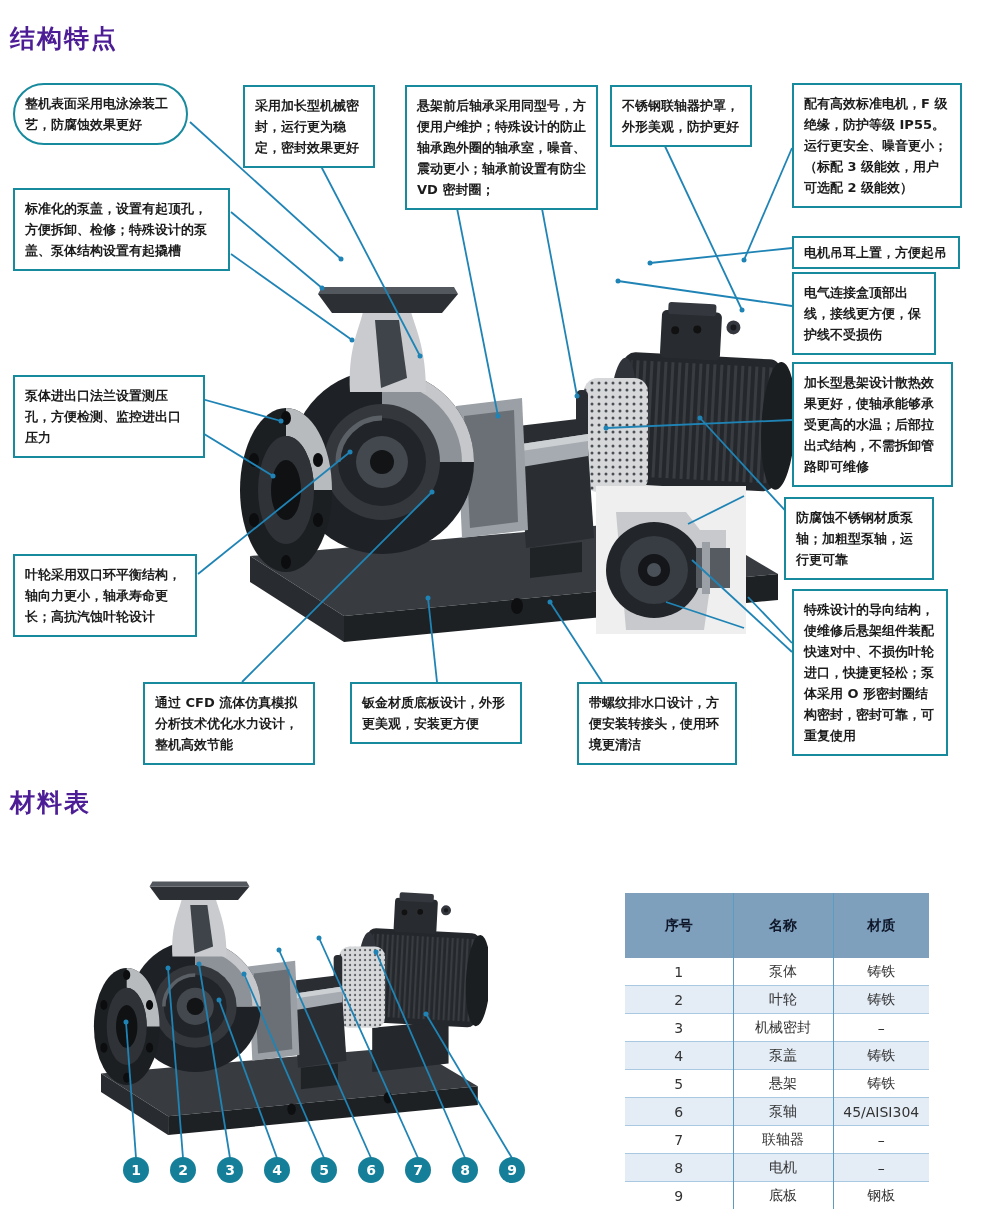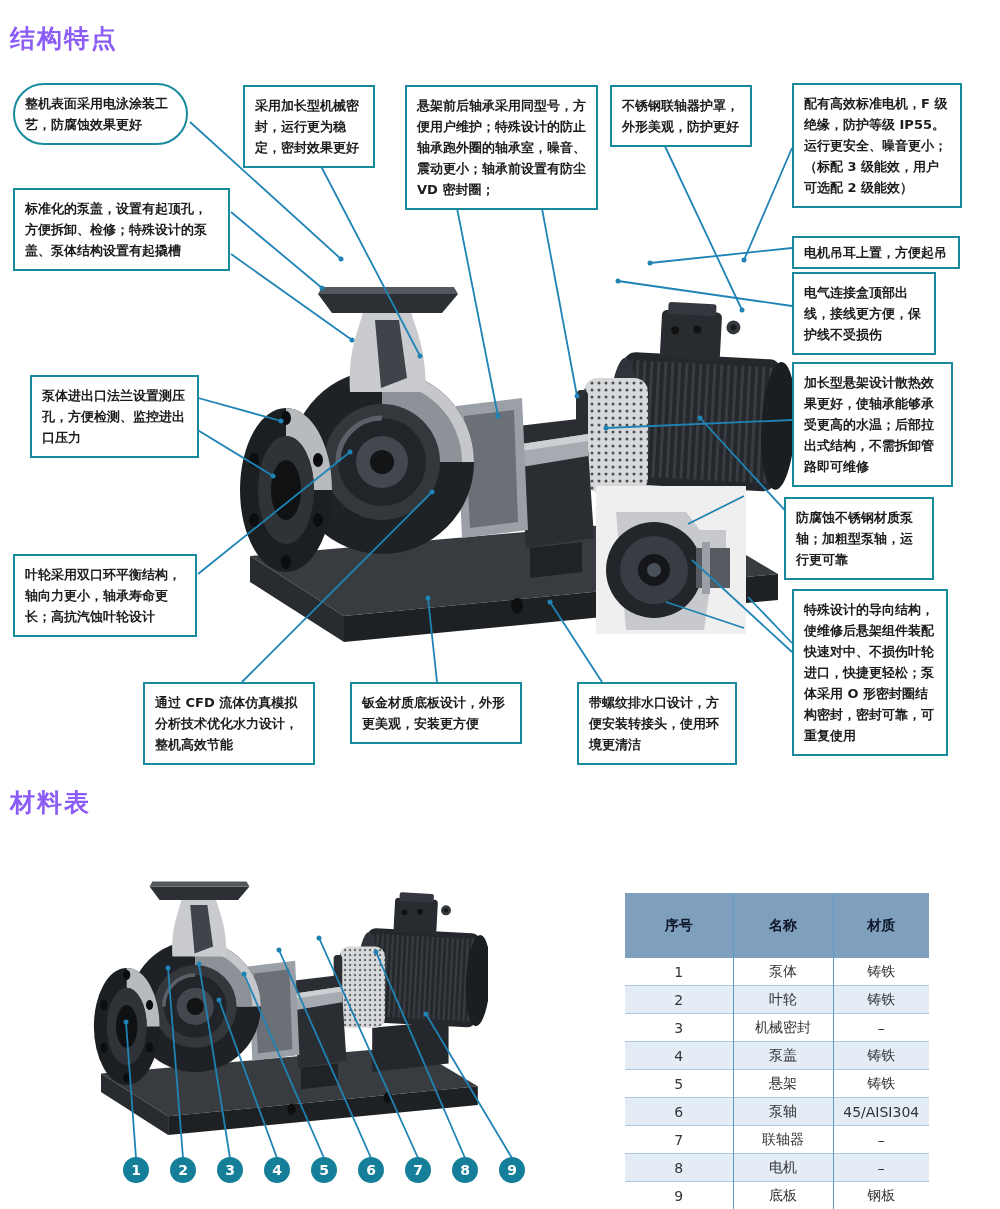--- a/index.html
+++ b/index.html
@@ -1,21 +1,21 @@
 <!DOCTYPE html>
 <html><head>
 <meta charset="utf-8">
 <style>
   html,body{margin:0;padding:0;background:#fff;}
   #page{
     position:relative;width:1000px;height:1209px;background:#fff;overflow:hidden;
     font-family:"DejaVu Sans","Liberation Sans",sans-serif;
   }
   .sec-title{
-    position:absolute;color:#8b5cf6;font-size:25px;font-weight:bold;letter-spacing:2px;
+    position:absolute;color:#4c1d95;font-size:25px;font-weight:bold;letter-spacing:2px;
   }
   .callout{
     position:absolute;background:#fff;border:2px solid #178a9e;color:#1c1c1c;
     font-size:13px;font-weight:600;line-height:1.62;padding:8px 10px;box-sizing:border-box;
     z-index:30;
   }
   .callout.slim{padding:4px 10px;}
   #leaders{position:absolute;left:0;top:0;z-index:20;pointer-events:none;}
   #leaders line{stroke:#1f84b5;stroke-width:1.8;}
   #leaders circle{fill:#1f84b5;}
@@ -207,21 +207,21 @@
     <line x1="512" y1="1158" x2="426" y2="1014"></line>
       <circle cx="426" cy="1014" r="2.5"></circle>
   </svg>
 
   <div class="callout" style="left:13px;top:83px;width:175px;border-radius:31px;">整机表面采用电泳涂装工艺，防腐蚀效果更好</div>
   <div class="callout" style="left:243px;top:85px;width:132px;">采用加长型机械密封，运行更为稳定，密封效果更好</div>
   <div class="callout" style="left:405px;top:85px;width:193px;">悬架前后轴承采用同型号，方便用户维护；特殊设计的防止轴承跑外圈的轴承室，噪音、震动更小；轴承前设置有防尘 VD 密封圈；</div>
   <div class="callout" style="left:610px;top:85px;width:142px;">不锈钢联轴器护罩，外形美观，防护更好</div>
   <div class="callout" style="left:792px;top:83px;width:170px;">配有高效标准电机，F 级绝缘，防护等级 IP55。运行更安全、噪音更小；（标配 3 级能效，用户可选配 2 级能效）</div>
   <div class="callout" style="left:13px;top:188px;width:217px;">标准化的泵盖，设置有起顶孔，方便拆卸、检修；特殊设计的泵盖、泵体结构设置有起撬槽</div>
-  <div class="callout" style="left:30px;top:375px;width:169px;">泵体进出口法兰设置测压孔，方便检测、监控进出口压力</div>
+  <div class="callout" style="left:13px;top:375px;width:192px;">泵体进出口法兰设置测压孔，方便检测、监控进出口压力</div>
   <div class="callout" style="left:13px;top:554px;width:184px;">叶轮采用双口环平衡结构，轴向力更小，轴承寿命更长；高抗汽蚀叶轮设计</div>
   <div class="callout slim" style="left:792px;top:236px;width:168px;">电机吊耳上置，方便起吊</div>
   <div class="callout" style="left:792px;top:272px;width:144px;">电气连接盒顶部出线，接线更方便，保护线不受损伤</div>
   <div class="callout" style="left:792px;top:362px;width:161px;">加长型悬架设计散热效果更好，使轴承能够承受更高的水温；后部拉出式结构，不需拆卸管路即可维修</div>
   <div class="callout" style="left:784px;top:497px;width:150px;">防腐蚀不锈钢材质泵轴；加粗型泵轴，运行更可靠</div>
   <div class="callout" style="left:792px;top:589px;width:156px;">特殊设计的导向结构，使维修后悬架组件装配快速对中、不损伤叶轮进口，快捷更轻松；泵体采用 O 形密封圈结构密封，密封可靠，可重复使用</div>
   <div class="callout" style="left:143px;top:682px;width:172px;">通过 CFD 流体仿真模拟分析技术优化水力设计，整机高效节能</div>
   <div class="callout" style="left:350px;top:682px;width:172px;">钣金材质底板设计，外形更美观，安装更方便</div>
   <div class="callout" style="left:577px;top:682px;width:160px;">带螺纹排水口设计，方便安装转接头，使用环境更清洁</div>
 

